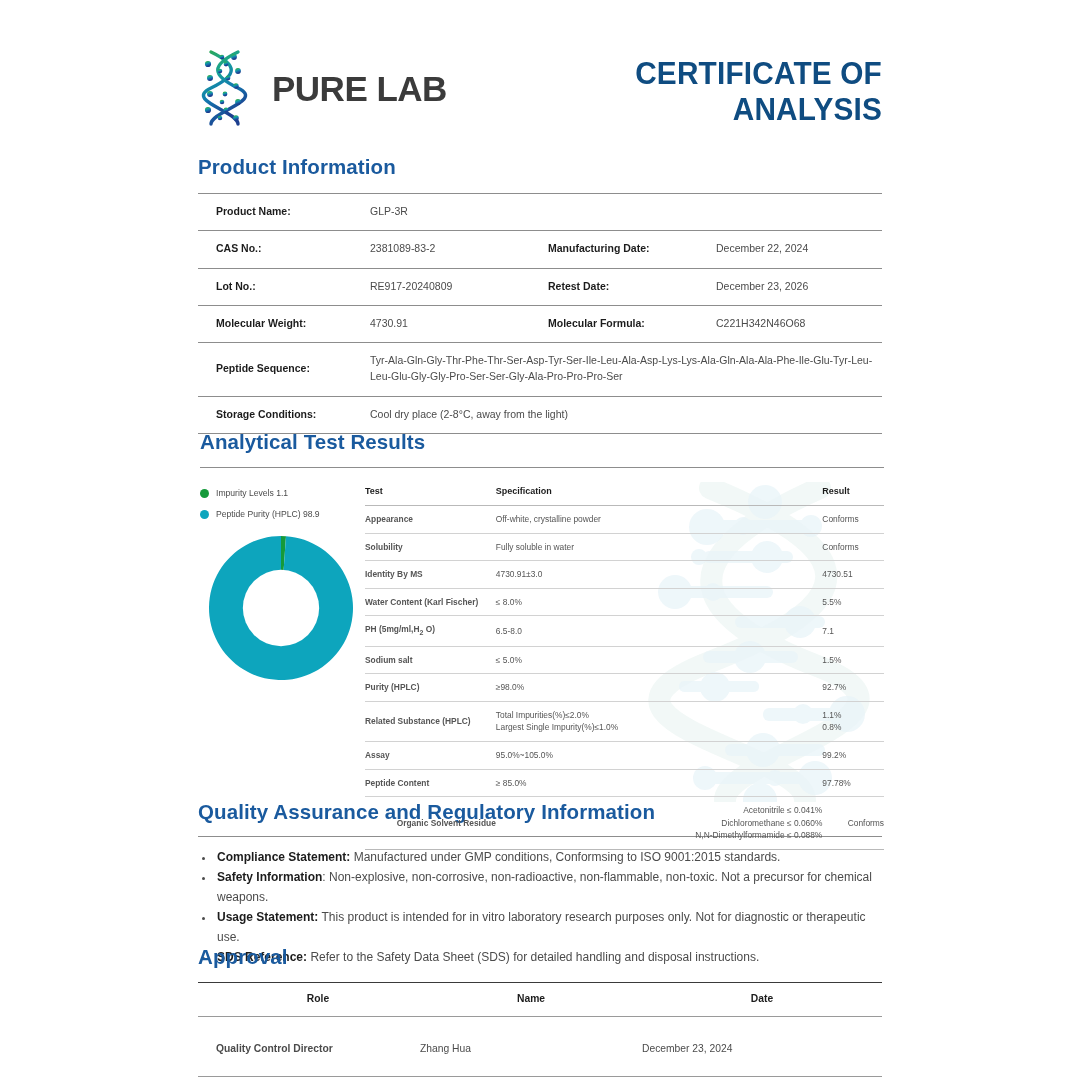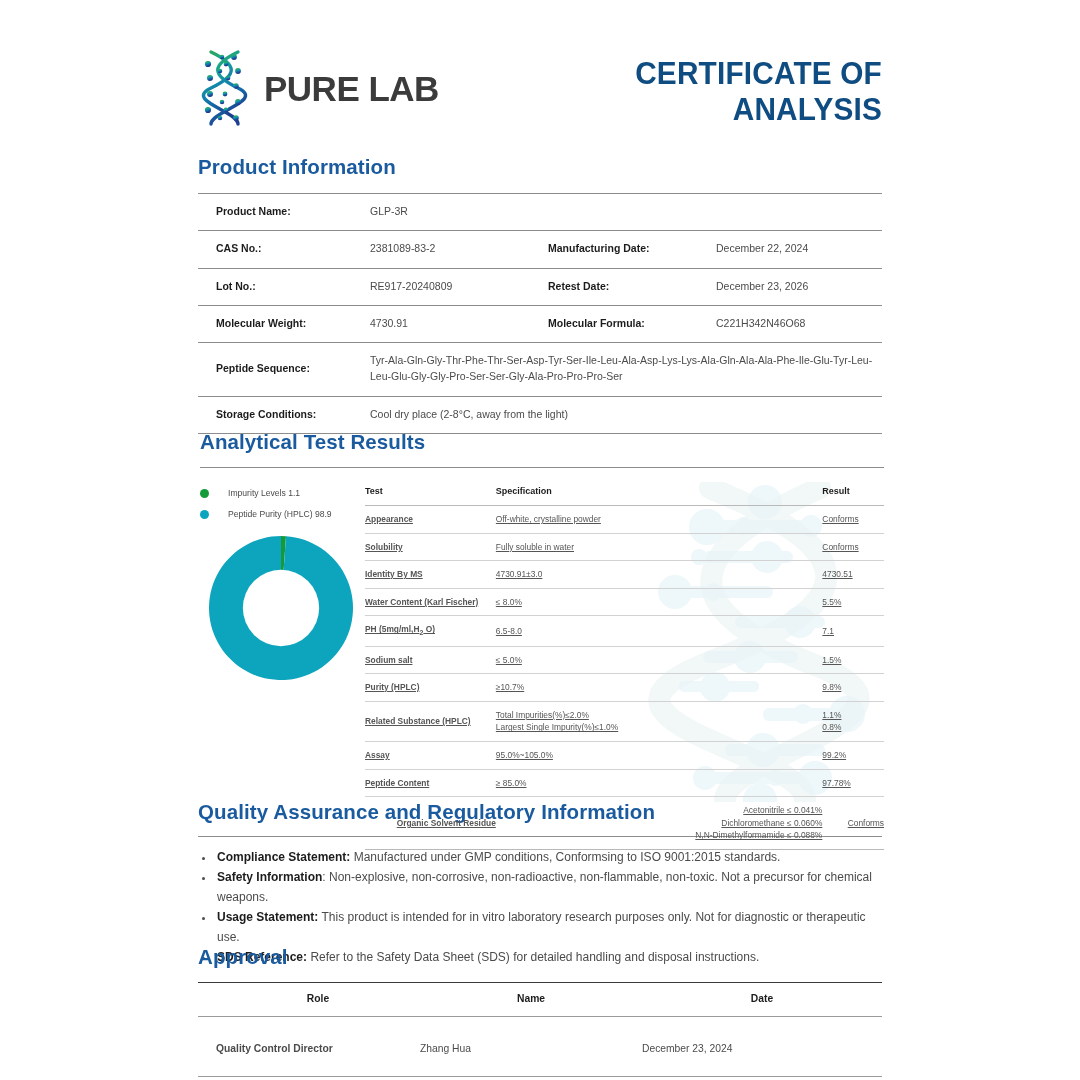--- a/index.html
+++ b/index.html
@@ -29,21 +29,21 @@
     width: 684px;
     height: 100px;
     display: flex;
     align-items: flex-start;
     justify-content: space-between;
   }
 
   .brand {
     display: flex;
     align-items: center;
-    gap: 14px;
+    gap: 22px;
     text-align: right;
   }
 
   .brand-logo-icon { width: 52px; height: 80px; display: block; flex: none; }
 
   .brand-wordmark {
     display: flex;
     flex-direction: column;
     line-height: 0.92;
     padding-top: 2px;
@@ -122,21 +122,21 @@
     width: 300px;
     height: 320px;
     opacity: 0.5;
     pointer-events: none;
     z-index: 0;
   }
 
   
   .chart-col { width: 165px; flex: none; position: relative; z-index: 1; padding-top: 6px; }
   .legend { margin-bottom: 14px; }
-  .legend-item { display: flex; align-items: center; gap: 19px; margin-bottom: 11px; }
+  .legend-item { display: flex; align-items: center; gap: 7px; margin-bottom: 11px; }
   .legend-swatch { width: 9px; height: 9px; border-radius: 50%; flex: none; }
   .legend-label { font-size: 8.6px; color: #4b4b4b; white-space: nowrap; }
   .donut-wrap { width: 150px; height: 150px; margin-left: 6px; }
 
   
   .test-table-col { flex: 1; position: relative; z-index: 1; }
   .test-table { width: 100%; border-collapse: collapse; }
   .test-table th {
     text-align: left;
     font-size: 9px;
@@ -145,21 +145,20 @@
     padding: 4px 0 9px 0;
     border-bottom: 1.3px solid #b9b9b9;
   }
   .test-table td {
     font-size: 8.4px;
     color: #555555;
     padding: 7px 0;
     border-bottom: 1px solid #d2d2d2;
     vertical-align: middle;
     line-height: 1.5;
-    text-decoration: underline;
   }
   .test-table tr:last-child td { border-bottom: 1.3px solid #b9b9b9; text-align: right; }
   .tt-test { font-weight: 700; color: #1c1c1c; width: 132px; font-size: 8.6px; }
   .tt-spec { width: 330px; }
   .tt-result { text-align: left; width: 62px; }
   .th-result { text-align: left; margin-top: 35px; }
 
   
   .qa-block { position: absolute; left: 198px; top: 800px; width: 684px; }
   .qa-heading { font-size: 20.5px; }
@@ -395,22 +394,22 @@
                 <td class="tt-spec">6.5-8.0</td>
                 <td class="tt-result">7.1</td>
               </tr>
               <tr>
                 <td class="tt-test">Sodium salt</td>
                 <td class="tt-spec">≤ 5.0%</td>
                 <td class="tt-result">1.5%</td>
               </tr>
               <tr>
                 <td class="tt-test">Purity (HPLC)</td>
-                <td class="tt-spec">≥10.7%</td>
-                <td class="tt-result">9.8%</td>
+                <td class="tt-spec">≥98.0%</td>
+                <td class="tt-result">92.7%</td>
               </tr>
               <tr>
                 <td class="tt-test">Related Substance (HPLC)</td>
                 <td class="tt-spec">Total Impurities(%)≤2.0%<br>Largest Single Impurity(%)≤1.0%</td>
                 <td class="tt-result">1.1%<br>0.8%</td>
               </tr>
               <tr>
                 <td class="tt-test">Assay</td>
                 <td class="tt-spec">95.0%~105.0%</td>
                 <td class="tt-result">99.2%</td>

